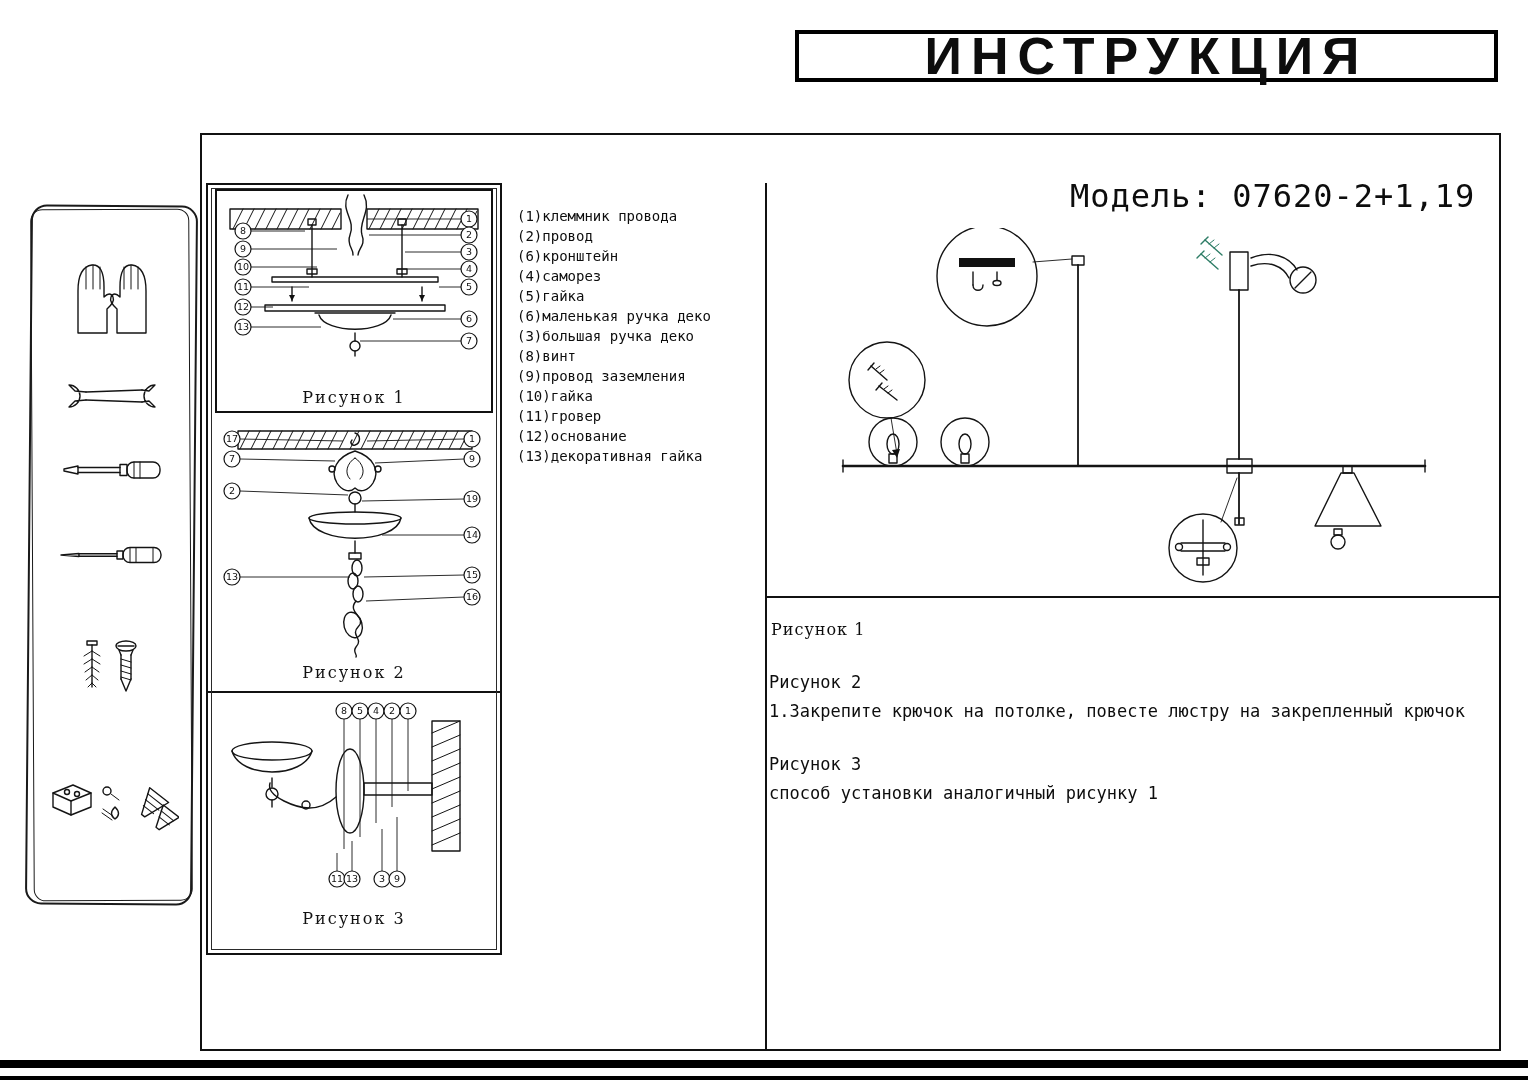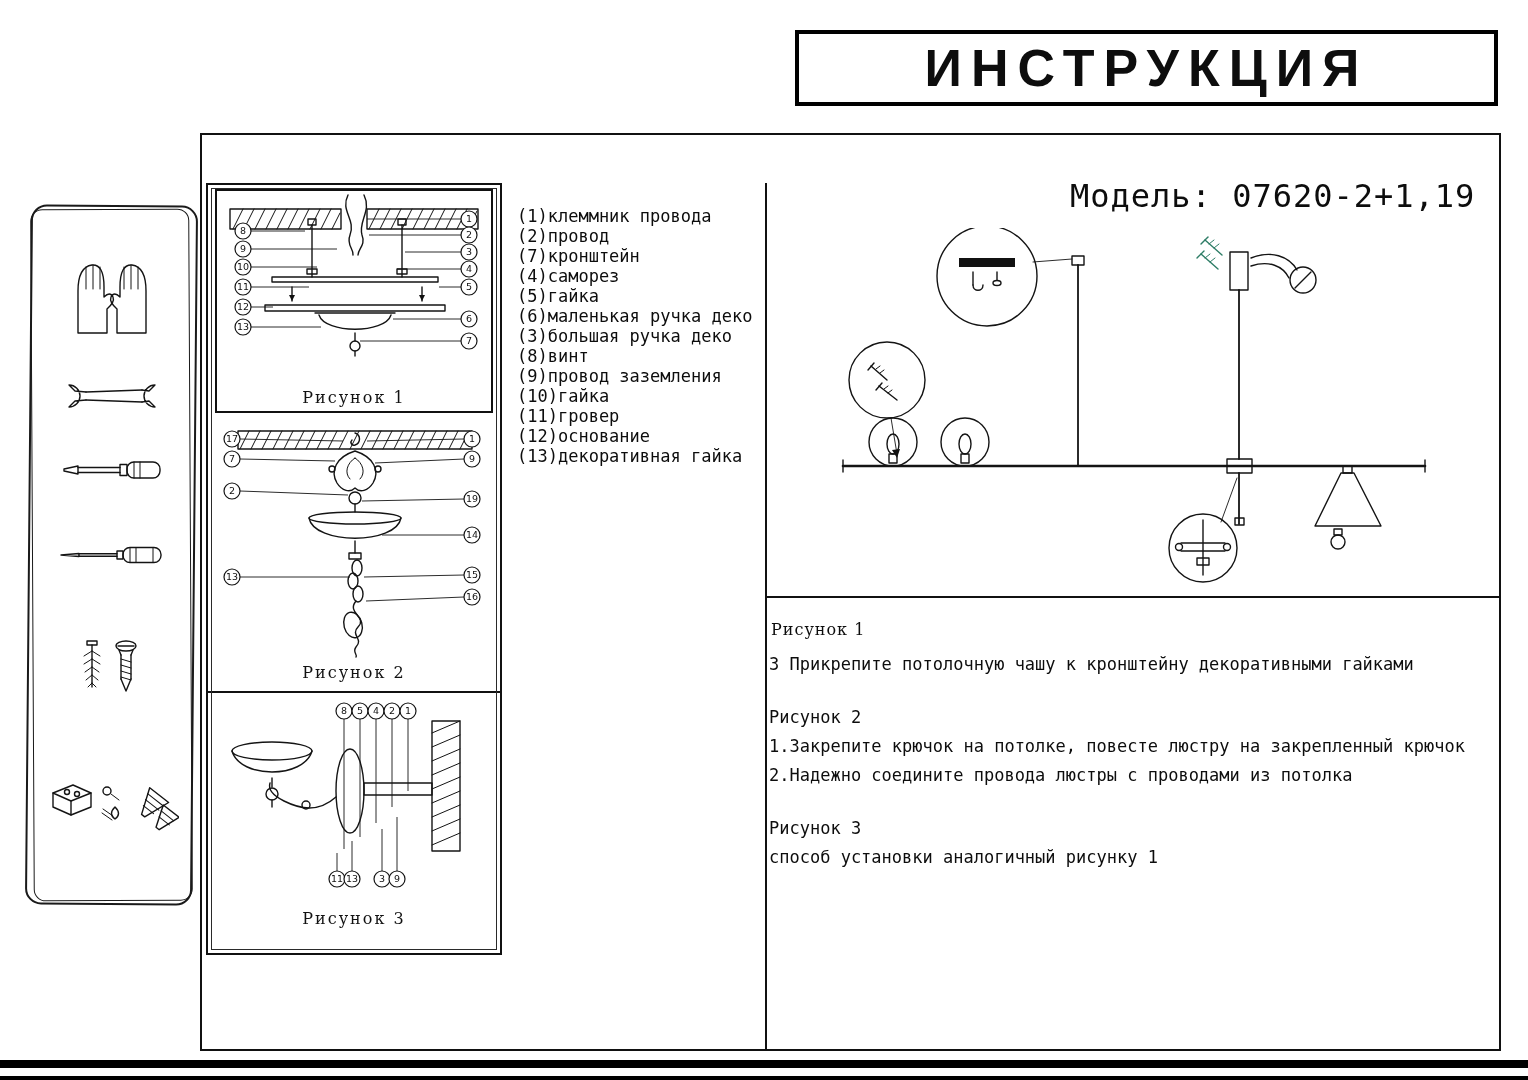--- a/index.html
+++ b/index.html
@@ -6,21 +6,21 @@
   html,body{background:#e9e9e9}
   .page{position:relative;width:1528px;height:1080px;background:#fff;color:#0d0d0d;
         font-family:"DejaVu Sans Mono","Liberation Mono",monospace;overflow:hidden}
   svg{display:block;overflow:hidden}
   .ink{fill:none;stroke:#141414;stroke-width:1.4;stroke-linecap:round;stroke-linejoin:round}
   .thin{stroke-width:1}
   .leader{stroke:#141414;stroke-width:.9}
   .co circle{fill:#fff;stroke:#141414;stroke-width:1.2}
   .co text{font-family:"DejaVu Sans",sans-serif;font-size:9.5px;fill:#111;text-anchor:middle}
 
-  .title-box{position:absolute;left:795px;top:30px;width:703px;height:76px;border:4px solid #000;
+  .title-box{position:absolute;left:795px;top:30px;width:703px;height:52px;border:4px solid #000;
              display:flex;align-items:center;justify-content:center;background:#fff}
   .title-box span{font-family:"Liberation Sans","DejaVu Sans",sans-serif;font-weight:bold;
                   font-size:52px;letter-spacing:9px;white-space:nowrap}
 
   .main-frame{position:absolute;left:200px;top:133px;width:1301px;height:918px;border:2.5px solid #111}
   .div-v{position:absolute;left:765px;top:183px;width:2px;height:868px;background:#111}
   .div-h{position:absolute;left:767px;top:596px;width:734px;height:2px;background:#111}
 
   .tools-panel{position:absolute;left:28px;top:205px;width:167px;height:700px}
   .tp-border-outer{position:absolute;inset:0;border:2px solid #1a1a1a;border-radius:16px;transform:rotate(.5deg)}
@@ -34,21 +34,21 @@
   .fig1-box{position:absolute;left:7px;top:4px;width:278px;height:224px;border:2px solid #111}
   .fig-label{position:absolute;left:0;width:100%;text-align:center;
              font-family:"DejaVu Serif","Liberation Serif",serif;font-size:16px;letter-spacing:2px;color:#111}
   .fig1-label{bottom:4px}
   .fig2-svg{position:absolute;left:2px;top:240px}
   .fig2-label{top:478px}
   .panel-div{position:absolute;left:0;top:506px;width:100%;height:2px;background:#111}
   .fig3-svg{position:absolute;left:2px;top:514px}
   .fig3-label{top:724px}
 
-  .parts-list{position:absolute;left:517px;top:207px;width:252px;font-size:17px;line-height:19px}
+  .parts-list{position:absolute;left:517px;top:207px;width:252px;font-size:14px;line-height:19px}
   .part{margin-bottom:1px;white-space:normal}
 
   .model-label{position:absolute;left:1070px;top:177px;font-size:32px;letter-spacing:1px;white-space:nowrap}
 
   .main-diagram{position:absolute;left:775px;top:228px}
 
   .instructions{position:absolute;left:769px;top:612px;width:730px;font-size:17px;line-height:27px}
   .instr-h-first{font-family:"DejaVu Serif","Liberation Serif",serif;font-size:16px;letter-spacing:1px;margin:4px 0 8px 2px}
   .instr-h{margin:26px 0 2px}
   .instr-step{margin-bottom:2px}
@@ -421,21 +421,21 @@
           <circle cx="187" cy="180" r="8"></circle>
           <text x="187" y="183">9</text>
         </g>
     </svg>
     <div class="fig-label fig3-label">Рисунок 3</div>
   </div>
 
   <div class="parts-list">
     <div class="part">(1)клеммник провода</div>
     <div class="part">(2)провод</div>
-    <div class="part">(7)кронштейн</div>
+    <div class="part">(6)кронштейн</div>
     <div class="part">(4)саморез</div>
     <div class="part">(5)гайка</div>
     <div class="part">(6)маленькая ручка деко</div>
     <div class="part">(3)большая ручка деко</div>
     <div class="part">(8)винт</div>
     <div class="part">(9)провод заземления</div>
     <div class="part">(10)гайка</div>
     <div class="part">(11)гровер</div>
     <div class="part">(12)основание</div>
     <div class="part">(13)декоративная гайка</div>
@@ -515,23 +515,21 @@
       <line x1="406" y1="323" x2="450" y2="323"></line>
       <circle cx="404" cy="319" r="3.5"></circle>
       <circle cx="452" cy="319" r="3.5"></circle>
       <rect x="422" y="330" width="12" height="7"></rect>
       <line class="leader" x1="446" y1="294" x2="462" y2="250"></line>
     </g>
   </svg>
 
   <div class="instructions">
     <div class="instr-h-first">Рисунок 1</div>
-    <div class="instr-step">3 Прикрепите потолочную чашу к кронштейну декоративными гайками</div>
     <div class="instr-h">Рисунок 2</div>
     <div class="instr-step">1.Закрепите крючок на потолке, повесте люстру на закрепленный крючок</div>
-    <div class="instr-step">2.Надежно соедините провода люстры с проводами из потолка</div>
     <div class="instr-h">Рисунок 3</div>
     <div class="instr-step">способ установки аналогичный рисунку 1</div>
   </div>
 
   <div class="scan-bar scan1"></div>
   <div class="scan-bar scan2"></div>
 </div>
 
 </body></html>

